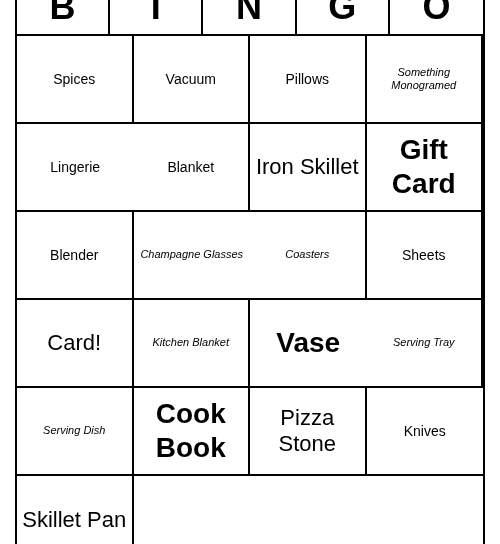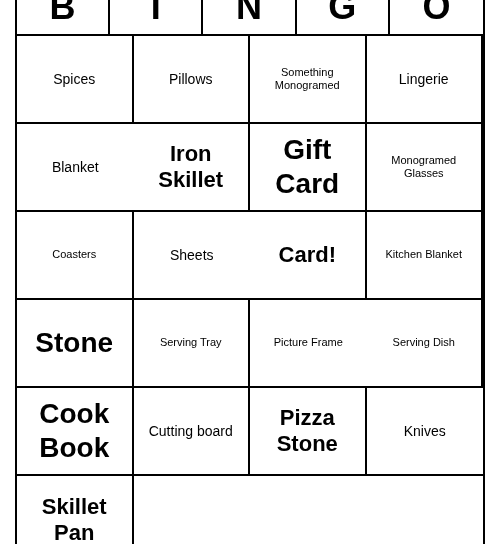--- a/index.html
+++ b/index.html
@@ -64,29 +64,30 @@
     .bingo-cell:nth-child(n+21) {
       border-bottom: none;
     }
 
     .bingo-cell .cell-text {
       line-height: 1.2;
     }
 
     .size-small {
       font-size: 11px;
+      font-style: italic;
     }
 
     .size-normal {
       font-size: 14px;
     }
 
     .size-large {
       font-size: 22px;
-      font-weight: bold;
+      font-weight: normal;
     }
 
     .size-xlarge {
       font-size: 28px;
       font-weight: bold;
     }
   </style>
 </head>
 <body>
 
@@ -98,69 +99,69 @@
       <div class="bingo-letter">N</div>
       <div class="bingo-letter">G</div>
       <div class="bingo-letter">O</div>
     </div>
   <div class="bingo-grid">
 
   <div class="bingo-cell">
         <span class="cell-text size-normal">Spices</span>
       </div>
       <div class="bingo-cell">
+        <span class="cell-text size-normal">Vacuum</span>
+      </div>
+      <div class="bingo-cell">
         <span class="cell-text size-normal">Pillows</span>
       </div>
       <div class="bingo-cell">
         <span class="cell-text size-small">Something Monogramed</span>
       </div>
       <div class="bingo-cell">
         <span class="cell-text size-normal">Lingerie</span>
       </div>
       <div class="bingo-cell">
         <span class="cell-text size-normal">Blanket</span>
       </div>
       <div class="bingo-cell">
         <span class="cell-text size-large">Iron Skillet</span>
       </div>
       <div class="bingo-cell">
         <span class="cell-text size-xlarge">Gift Card</span>
       </div>
       <div class="bingo-cell">
-        <span class="cell-text size-small">Monogramed Glasses</span>
+        <span class="cell-text size-normal">Blender</span>
+      </div>
+      <div class="bingo-cell">
+        <span class="cell-text size-small">Champagne Glasses</span>
       </div>
       <div class="bingo-cell">
         <span class="cell-text size-small">Coasters</span>
       </div>
       <div class="bingo-cell">
         <span class="cell-text size-normal">Sheets</span>
       </div>
       <div class="bingo-cell">
         <span class="cell-text size-large">Card!</span>
       </div>
       <div class="bingo-cell">
         <span class="cell-text size-small">Kitchen Blanket</span>
       </div>
       <div class="bingo-cell">
-        <span class="cell-text size-xlarge">Stone</span>
+        <span class="cell-text size-xlarge">Vase</span>
       </div>
       <div class="bingo-cell">
         <span class="cell-text size-small">Serving Tray</span>
-      </div>
-      <div class="bingo-cell">
-        <span class="cell-text size-small">Picture Frame</span>
       </div>
       <div class="bingo-cell">
         <span class="cell-text size-small">Serving Dish</span>
       </div>
       <div class="bingo-cell">
         <span class="cell-text size-xlarge">Cook Book</span>
-      </div>
-      <div class="bingo-cell">
-        <span class="cell-text size-normal">Cutting board</span>
       </div>
       <div class="bingo-cell">
         <span class="cell-text size-large">Pizza Stone</span>
       </div>
       <div class="bingo-cell">
         <span class="cell-text size-normal">Knives</span>
       </div>
       <div class="bingo-cell">
         <span class="cell-text size-large">Skillet Pan</span>
       </div>

